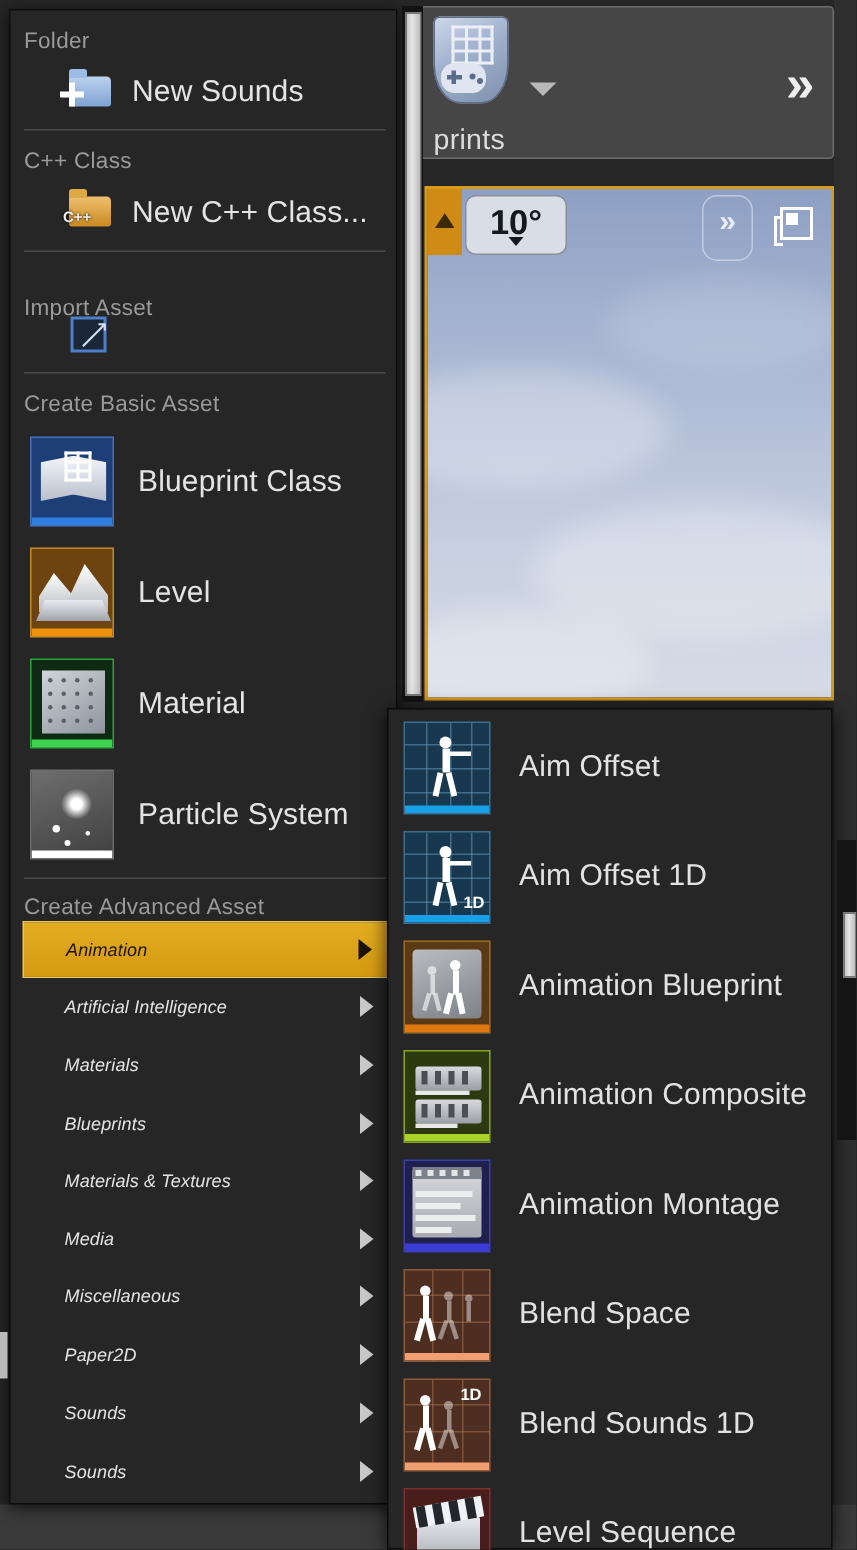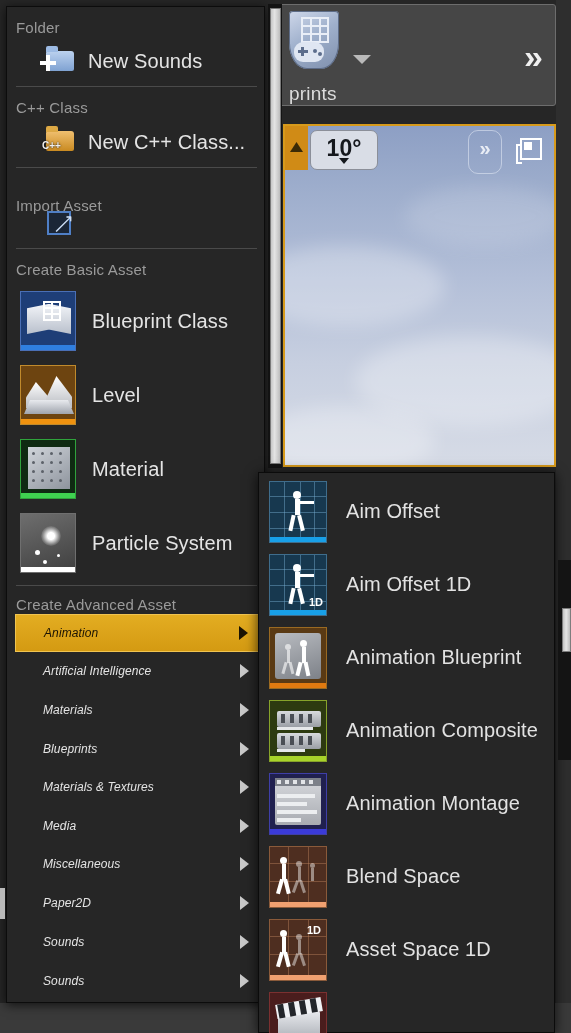--- a/index.html
+++ b/index.html
@@ -631,33 +631,34 @@
         <span class="walk" style="left:12px;top:17px;width:4px;height:16px;"></span>
         <span class="walk" style="left:8px;top:32px;width:4px;height:15px;transform:rotate(16deg);"></span>
         <span class="walk" style="left:15px;top:32px;width:4px;height:15px;transform:rotate(-14deg);"></span>
         <span class="ghost" style="left:26px;top:14px;width:6px;height:6px;border-radius:50%;"></span>
         <span class="ghost" style="left:28px;top:20px;width:3px;height:14px;"></span>
         <span class="ghost" style="left:24px;top:33px;width:3px;height:13px;transform:rotate(20deg);"></span>
         <span class="ghost" style="left:31px;top:33px;width:3px;height:13px;transform:rotate(-18deg);"></span>
         <span class="badge">1D</span>
         <span class="strip" style="background:#f0a070;"></span>
       </span>
-      <span class="slbl">Asset Space 1D</span>
+      <span class="slbl">Blend Sounds 1D</span>
     </div>
 
     <div class="srow" style="top:513px;">
       <span class="stile t-seq">
         <span class="board"></span>
         <span class="clap">
           <i style="left:2px"></i>
             <i style="left:13px"></i>
             <i style="left:24px"></i>
             <i style="left:35px"></i>
         </span>
 
       </span>
+      <span class="slbl">Level Sequence</span>
     </div>
   </div>
 
   <div class="sscroll-track"></div>
   <div class="sscroll"></div>
 
 </div>
 
 </body></html>

